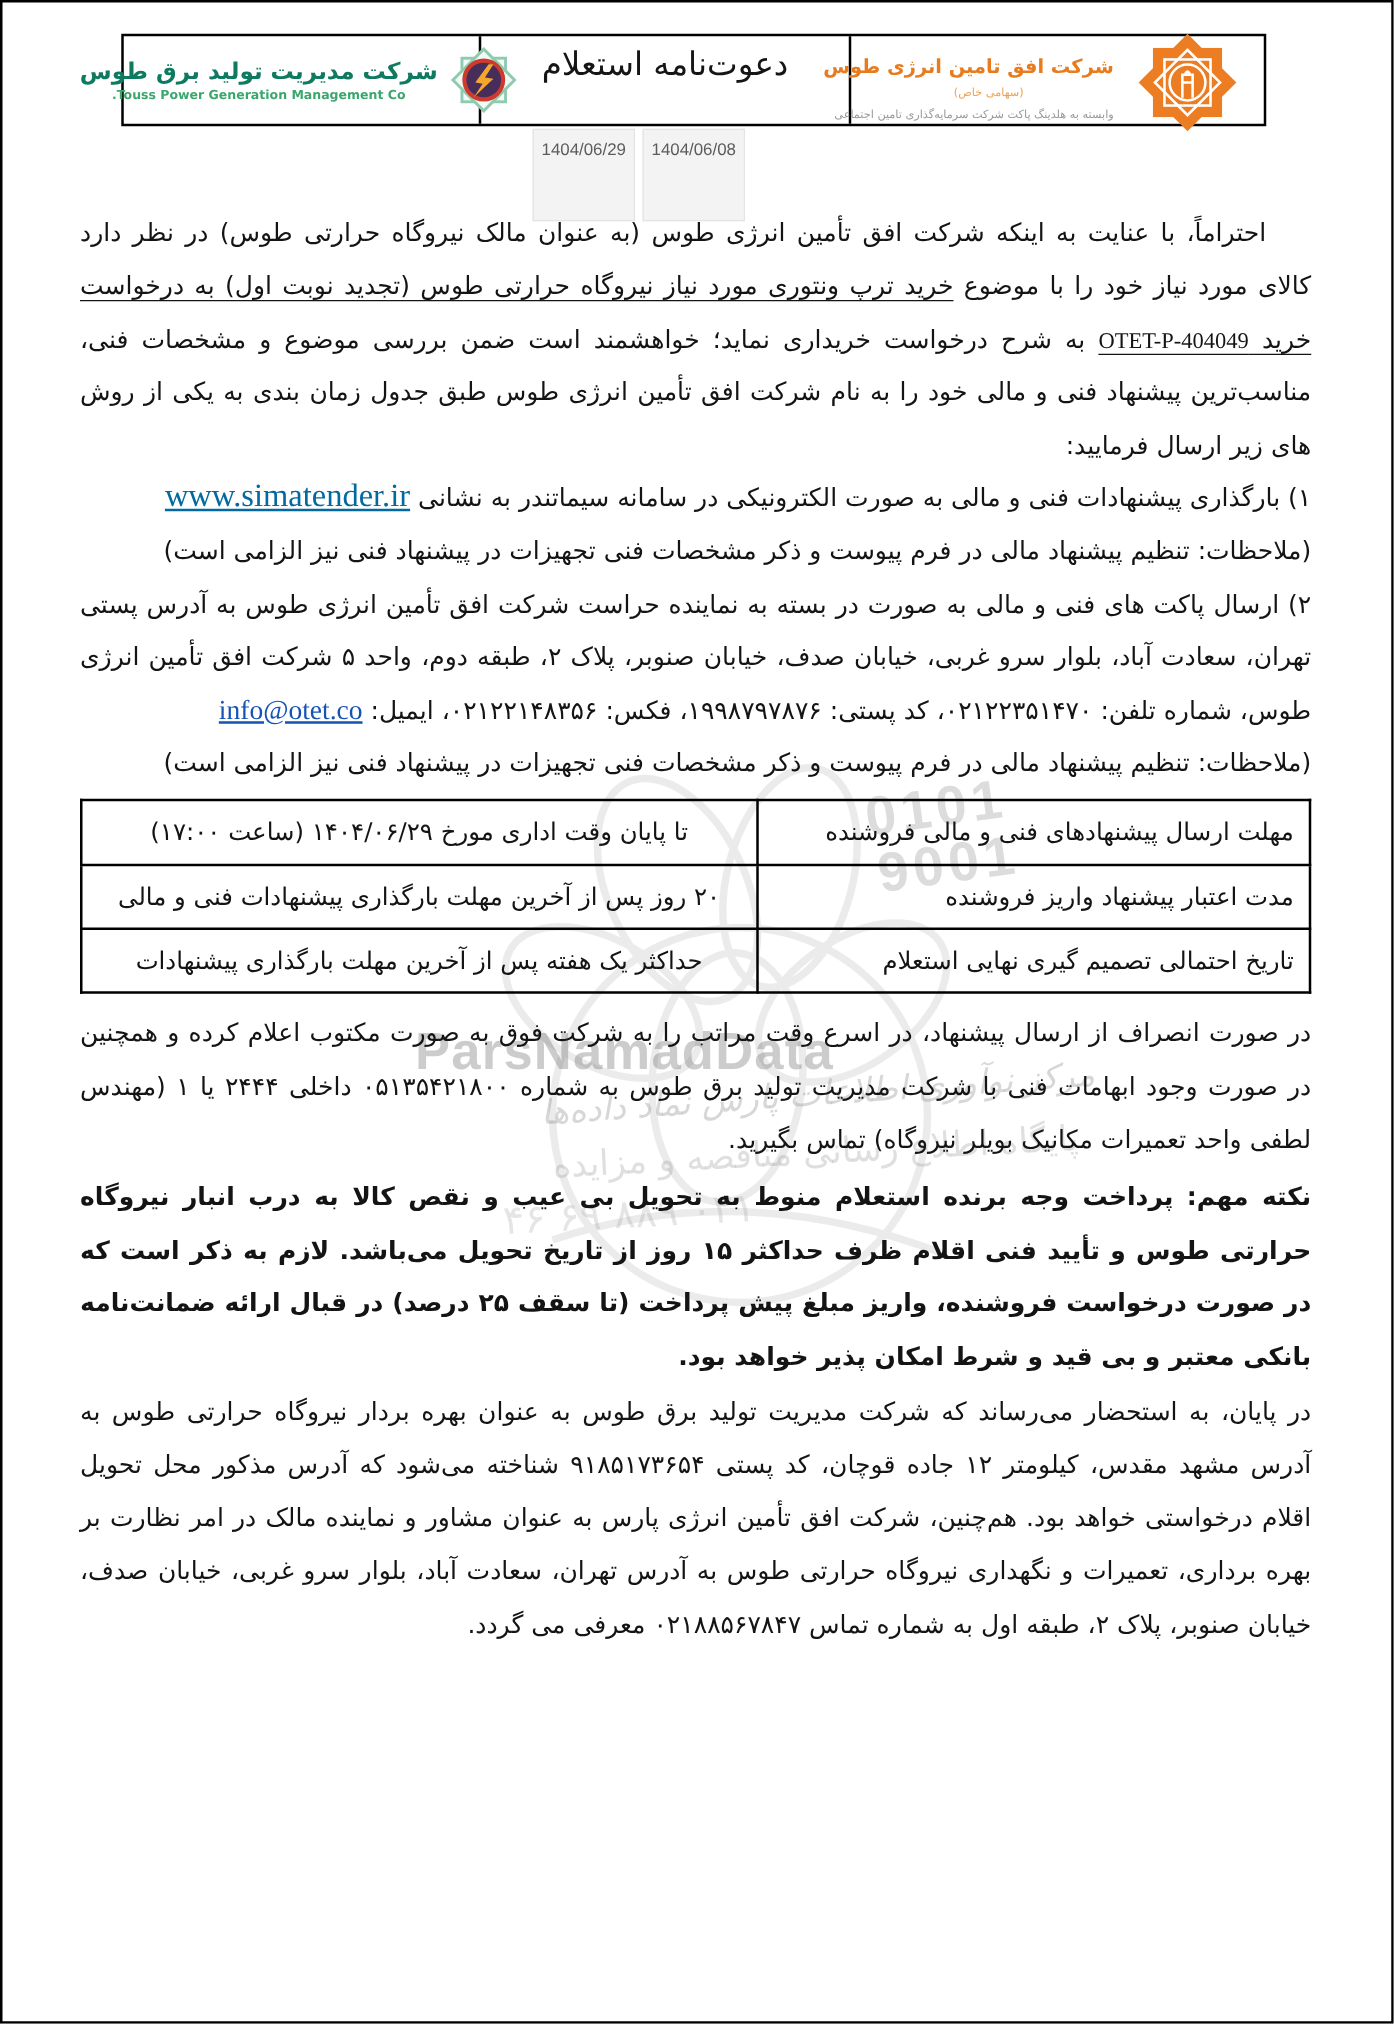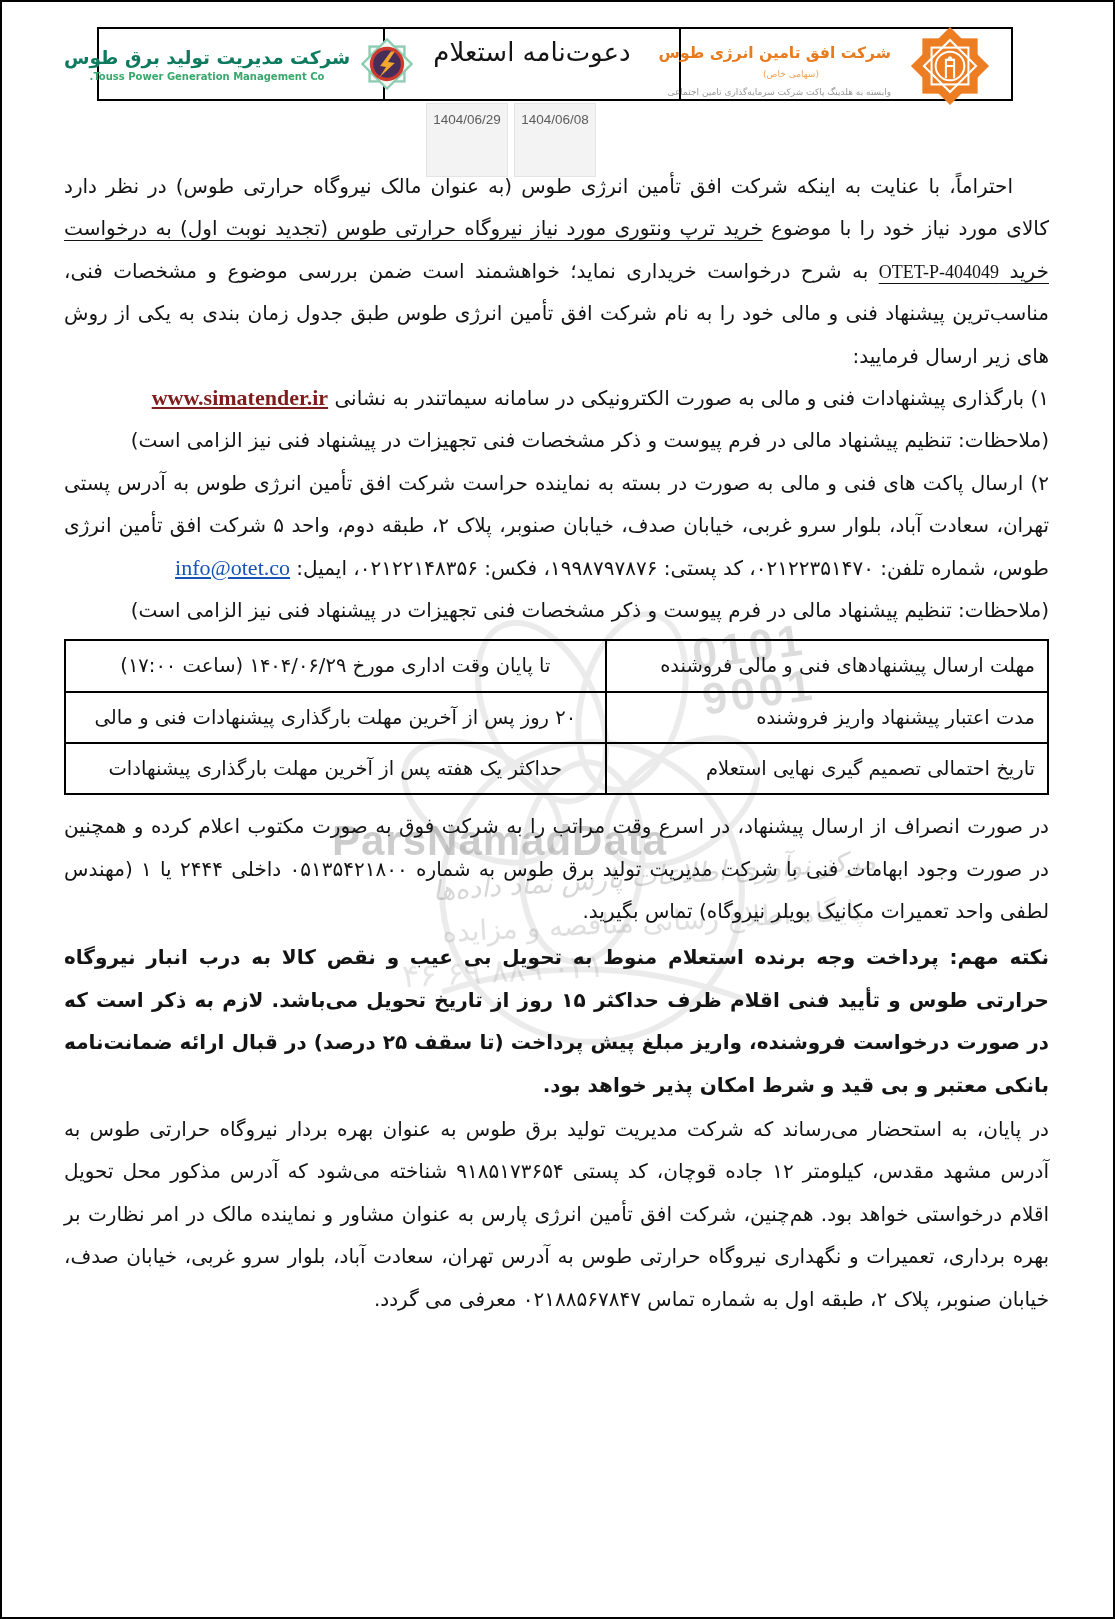--- a/index.html
+++ b/index.html
@@ -39,21 +39,21 @@
   .wm-info{font-size:28px;transform:rotate(-3deg);color:rgba(150,150,150,0.30);direction:rtl;}
   .wm-phone{font-size:32px;letter-spacing:6px;transform:rotate(-3deg);color:rgba(150,150,150,0.25);direction:rtl;}
   
   .content{position:absolute;right:64px;left:62px;top:163px;z-index:2;
     direction:rtl;text-align:justify;font-size:20px;line-height:2.12;color:#141414;}
   .content p{margin:0;}
   .p-first{text-indent:36px;}
   .u{text-decoration:underline;text-decoration-thickness:1px;text-underline-offset:5px;}
   .latin{font-family:"Liberation Serif", serif;unicode-bidi:embed;direction:ltr;}
   .code{font-size:18px;line-height:1;}
-  .url{font-size:22px;font-weight:bold;color:#7f1d1d;text-decoration:underline;line-height:1;}
+  .url{font-size:26px;font-weight:normal;color:#0369a1;text-decoration:underline;line-height:1;}
   .email{font-size:22px;color:#1553b5;text-decoration:underline;line-height:1;}
   .bold-note{font-weight:bold;margin-top:4px !important;}
   .closing{margin-top:2px !important;}
   
   table.info{width:100%;border-collapse:collapse;margin:8px 0 10px 0;}
   table.info td{border:2px solid #000;font-size:19.5px;padding:4px 12px;height:40px;box-sizing:border-box;}
   td.lbl{width:45%;text-align:right;}
   td.val{width:55%;text-align:center;}
 </style>
 </head>

